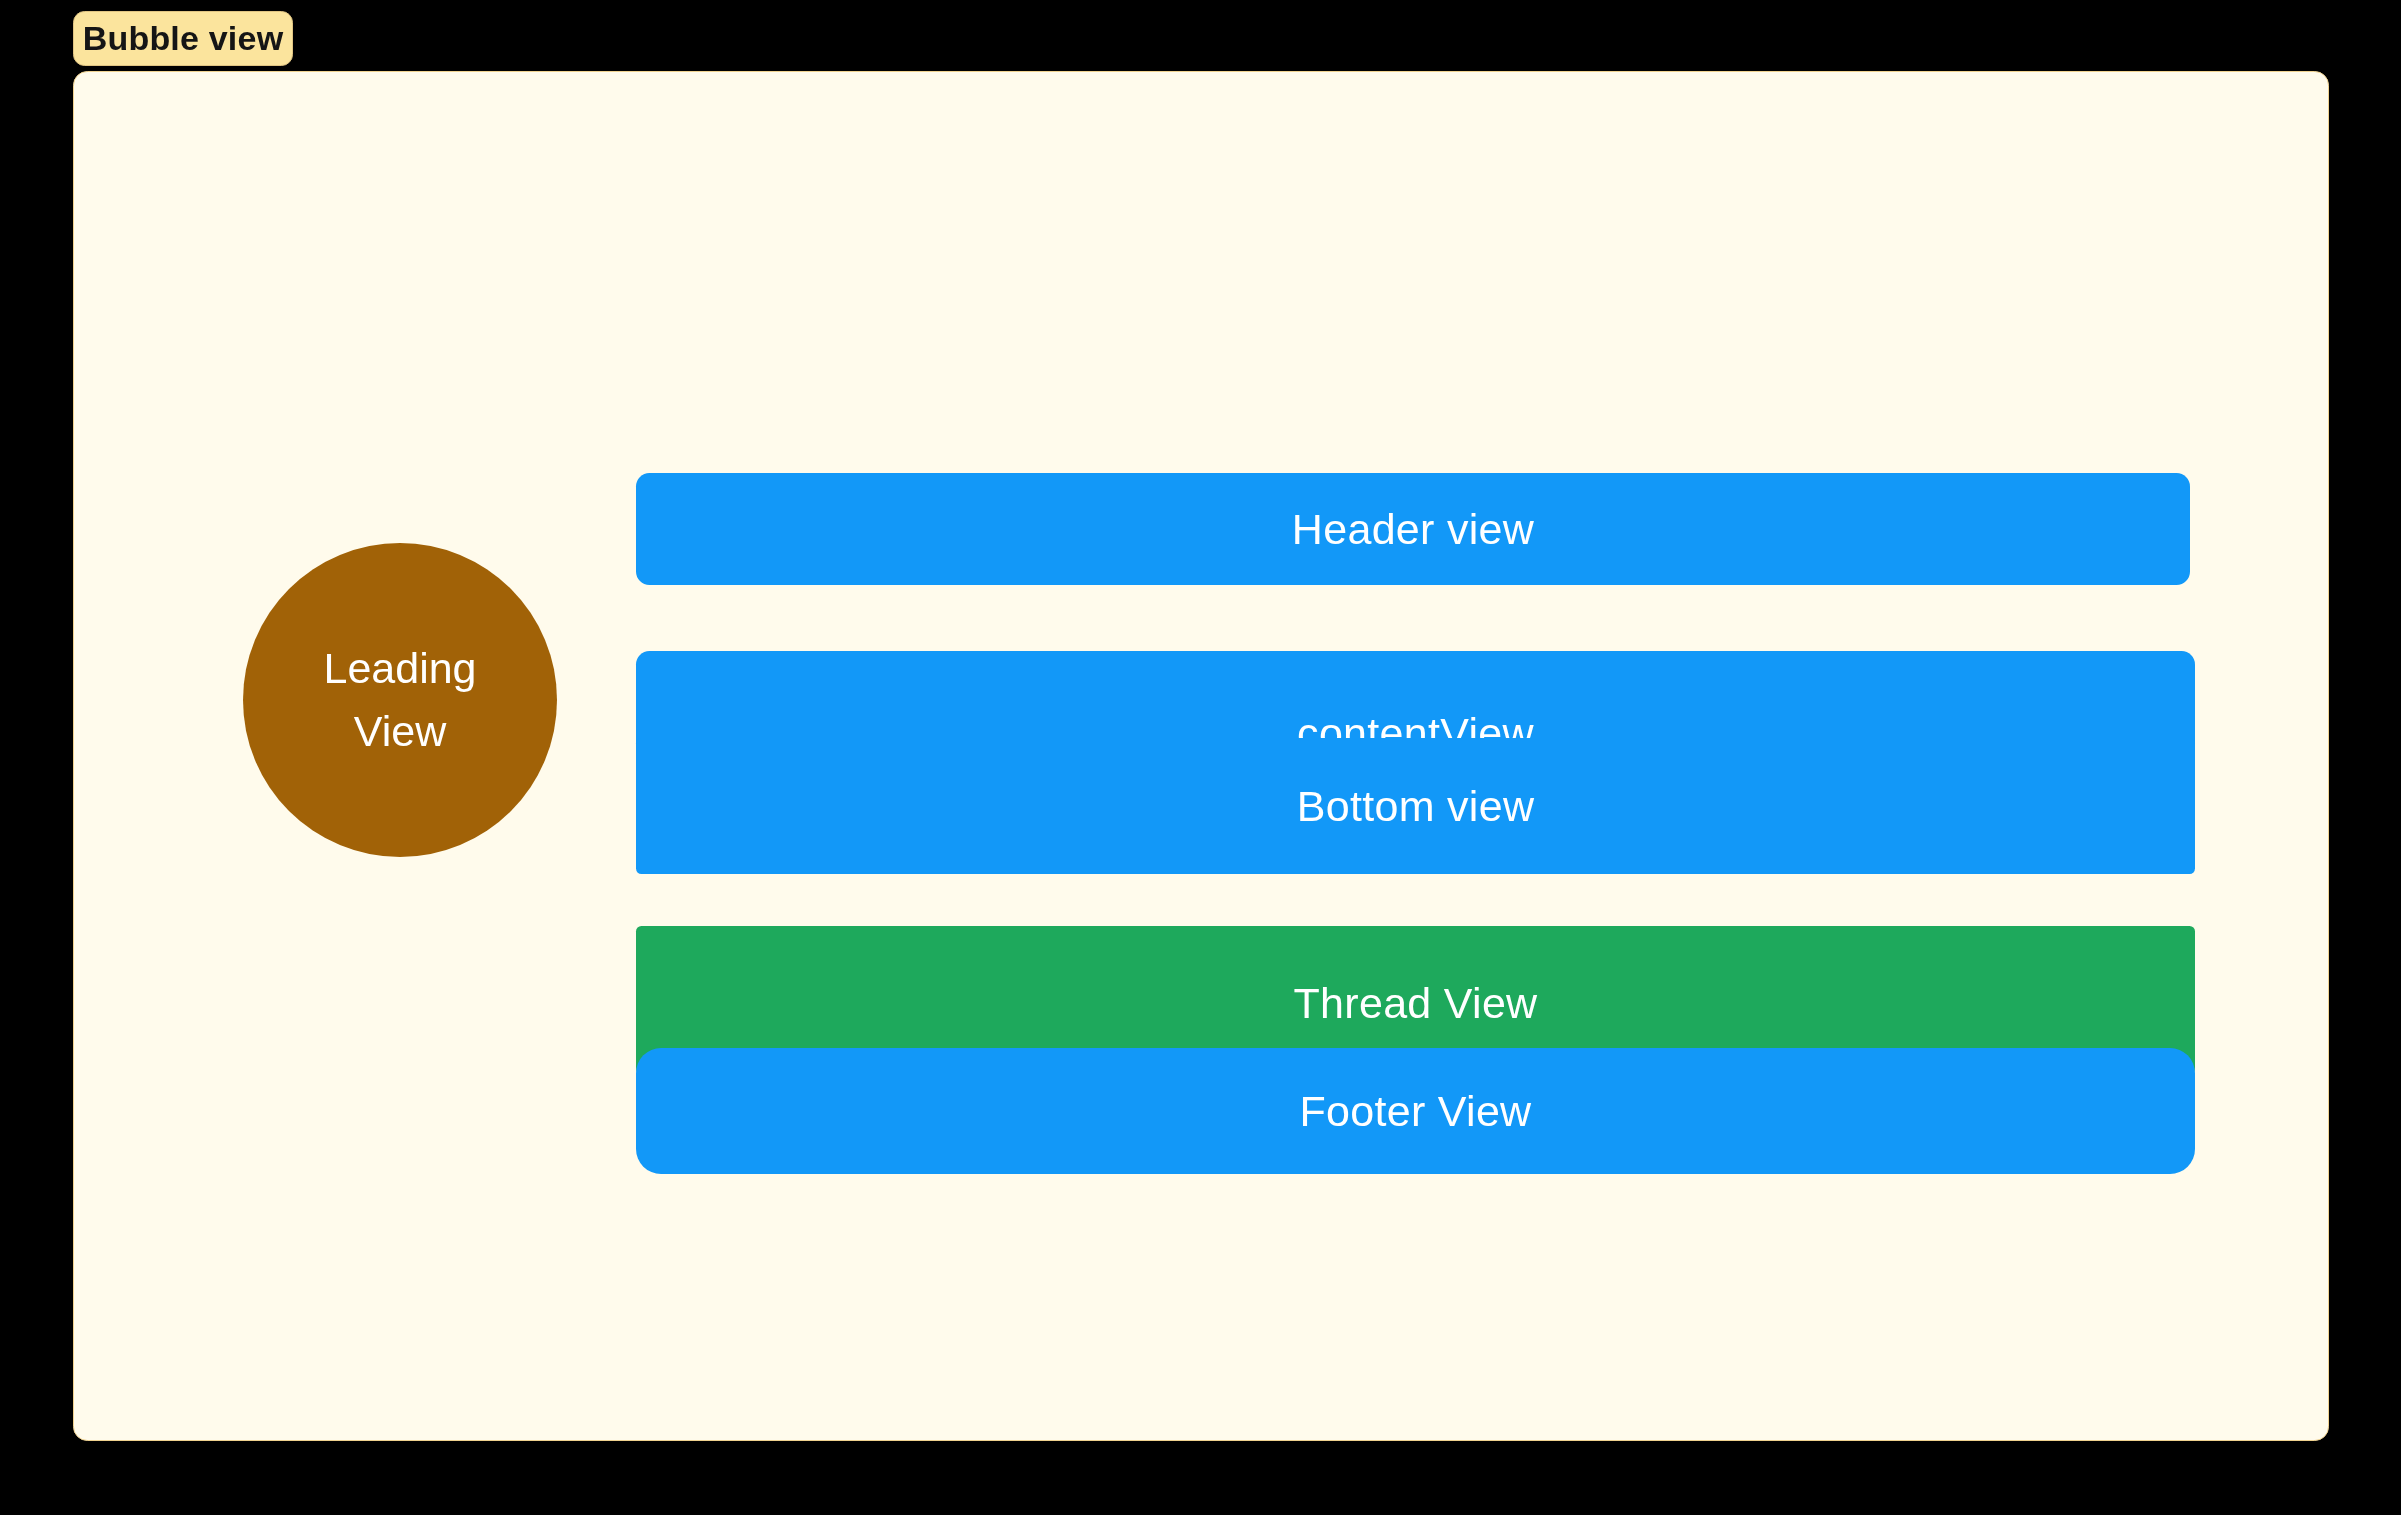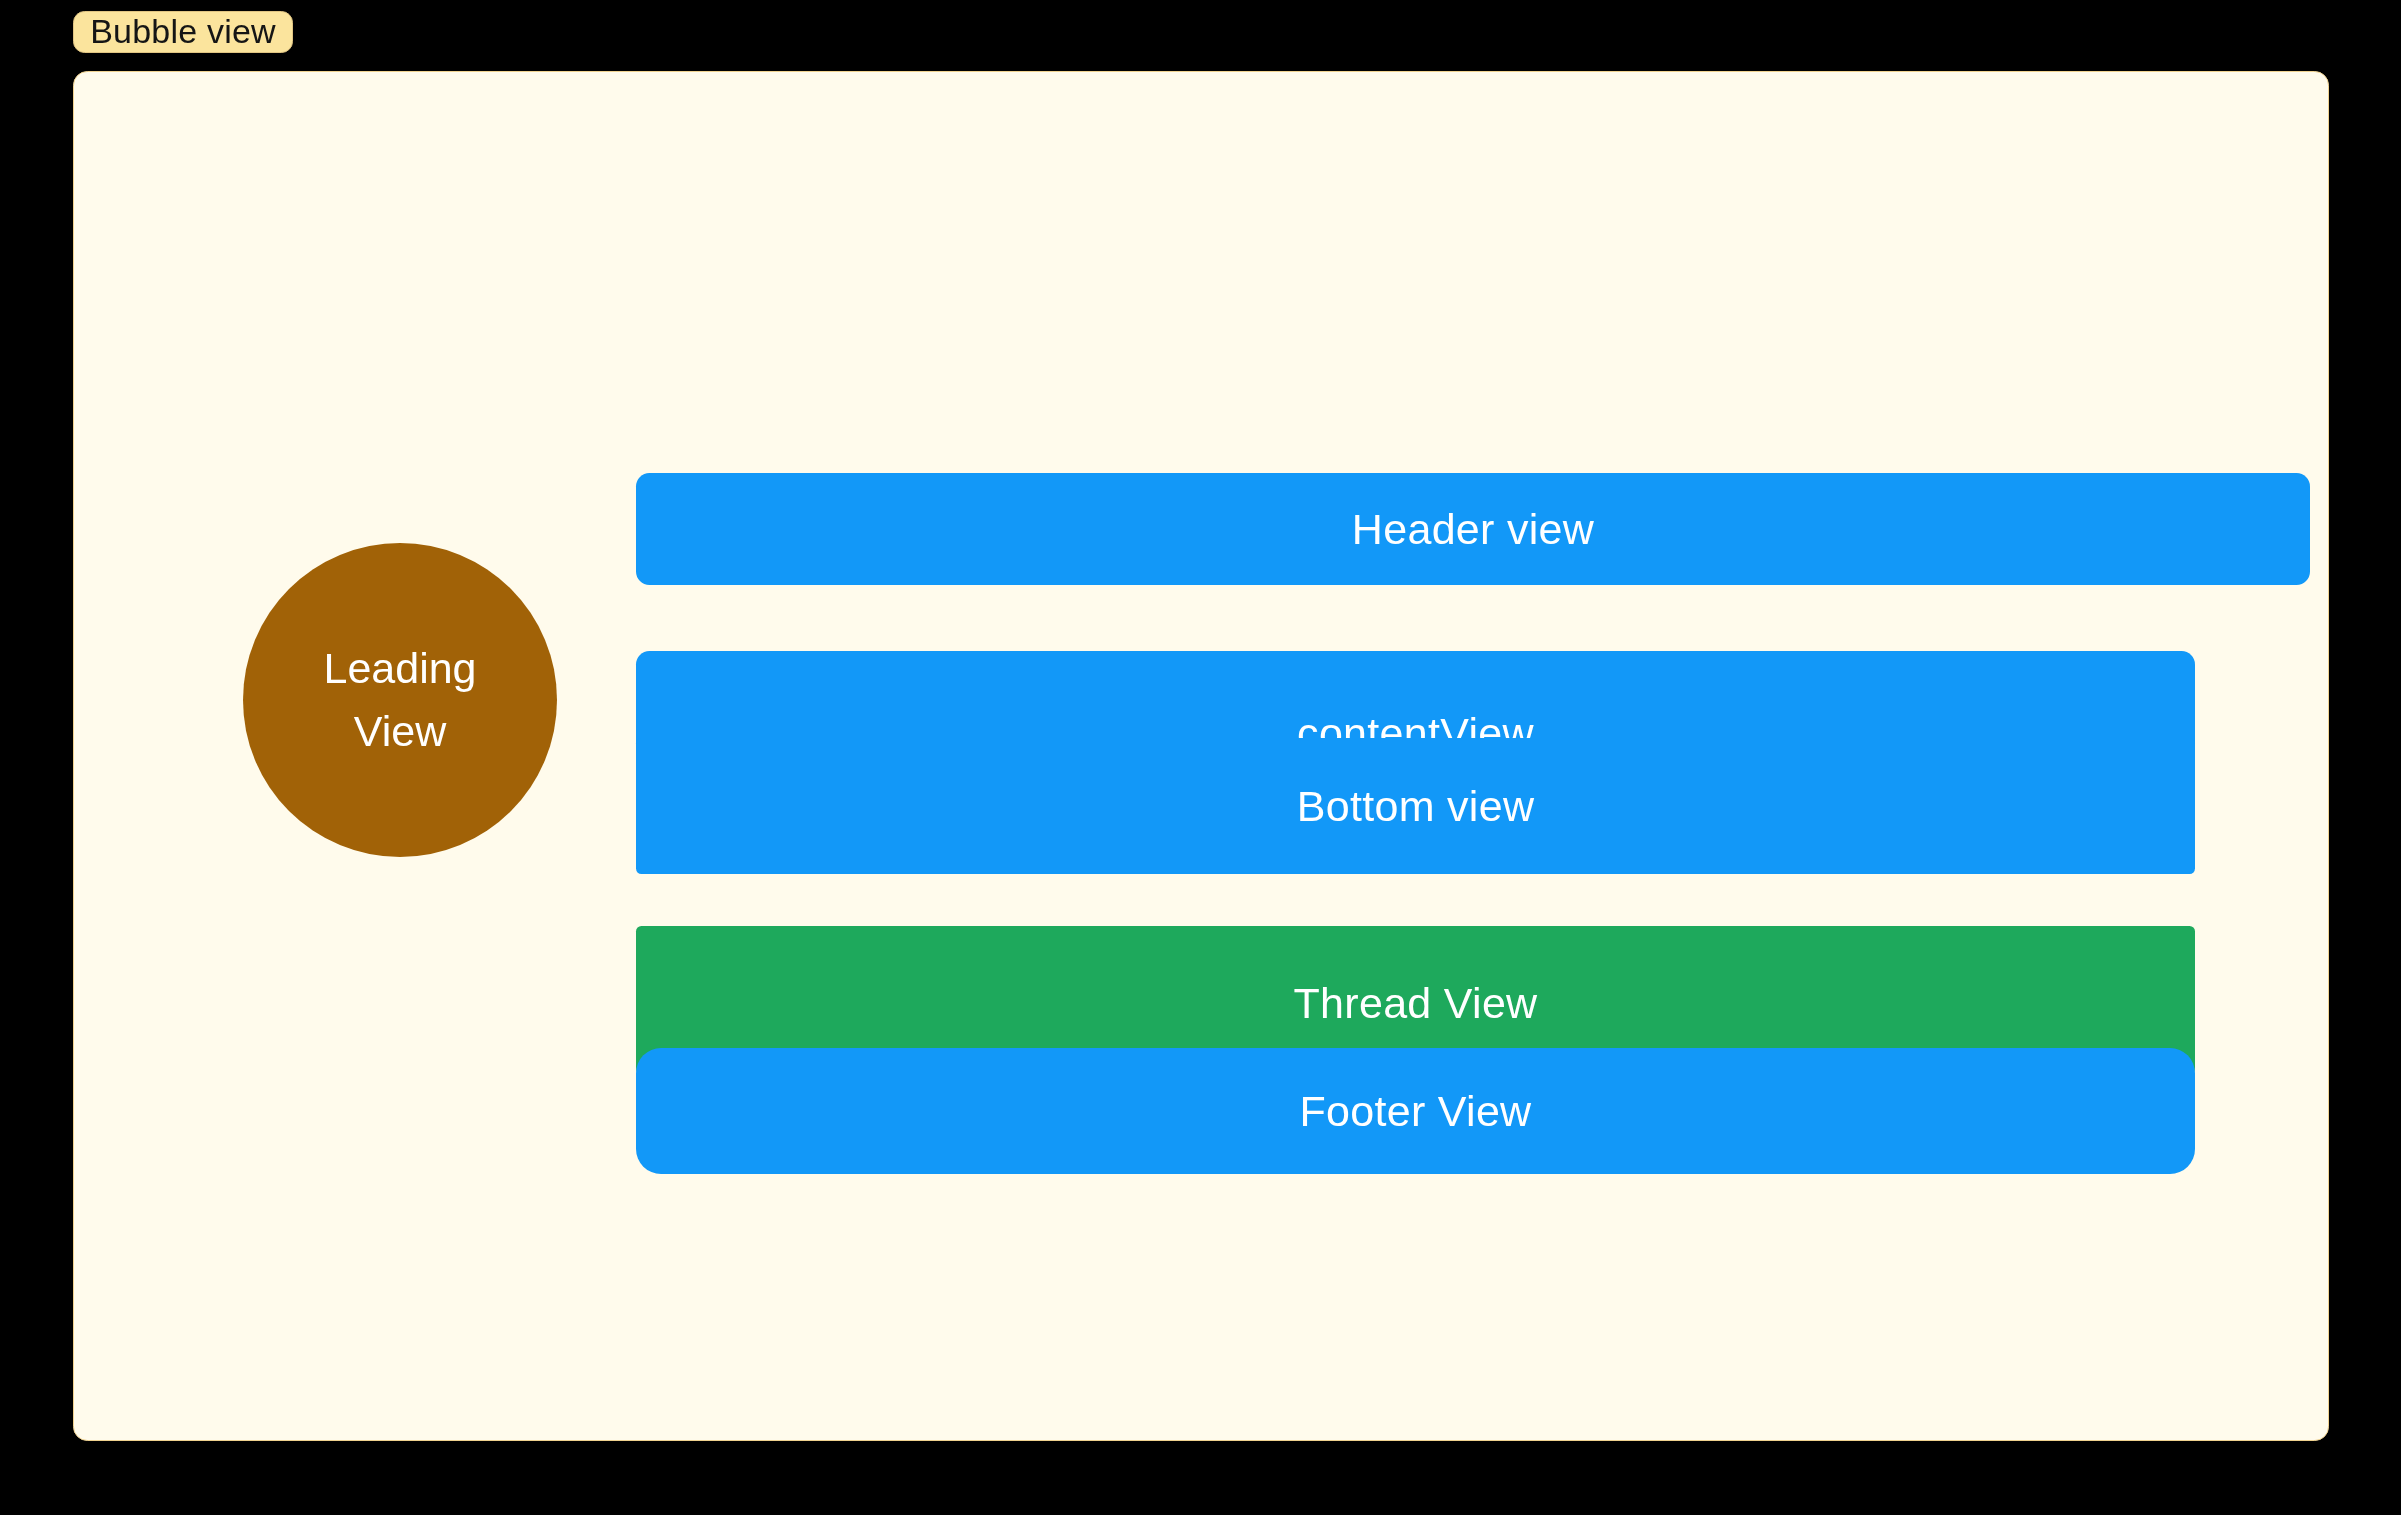--- a/index.html
+++ b/index.html
@@ -16,29 +16,29 @@
     -webkit-font-smoothing: antialiased;
   }
   * { box-sizing: border-box; }
 
   
   .bubble-badge {
     position: absolute;
     left: 73px;
     top: 10.7px;
     width: 220px;
-    height: 42px;
+    height: 55px;
     background: #FBE49D;
     border: 1.8px solid #E0C482;
     border-radius: 11.6px;
     display: flex;
     align-items: center;
     justify-content: center;
     font-size: 34px;
-    font-weight: 400;
+    font-weight: 700;
     color: #151515;
     letter-spacing: 0.2px;
   }
 
   
   .bubble-panel {
     position: absolute;
     left: 73px;
     top: 71px;
     width: 2256px;
@@ -74,21 +74,21 @@
     display: flex;
     align-items: center;
     justify-content: center;
     color: #FFFFFF;
     font-size: 43px;
     letter-spacing: 0.3px;
   }
   .bar-blue  { background: #1298F8; }
   .bar-green { background: #1EA95C; }
 
-  .bar-header  { top: 473px;  width: 1674px; height: 112px; border-radius: 13.4px; }
+  .bar-header  { top: 473px;  width: 1554px; height: 112px; border-radius: 13.4px; }
   .bar-content { top: 651px;  width: 1559px; height: 164px; border-radius: 13.4px 13.4px 5.4px 5.4px; }
   .bar-bottom  { top: 738px;  width: 1559px; height: 136px; border-radius: 5.4px; }
   .bar-thread  { top: 914px; width: 1559px; height: 155px; border-radius: 5.4px 5.4px 13.4px 13.4px; margin-top: 12px; }
   .bar-footer  { top: 1048px; width: 1559px; height: 126px; border-radius: 25px; }
 </style>
 </head>
 <body>
 
 <div class="bubble-badge">Bubble view</div>
 

